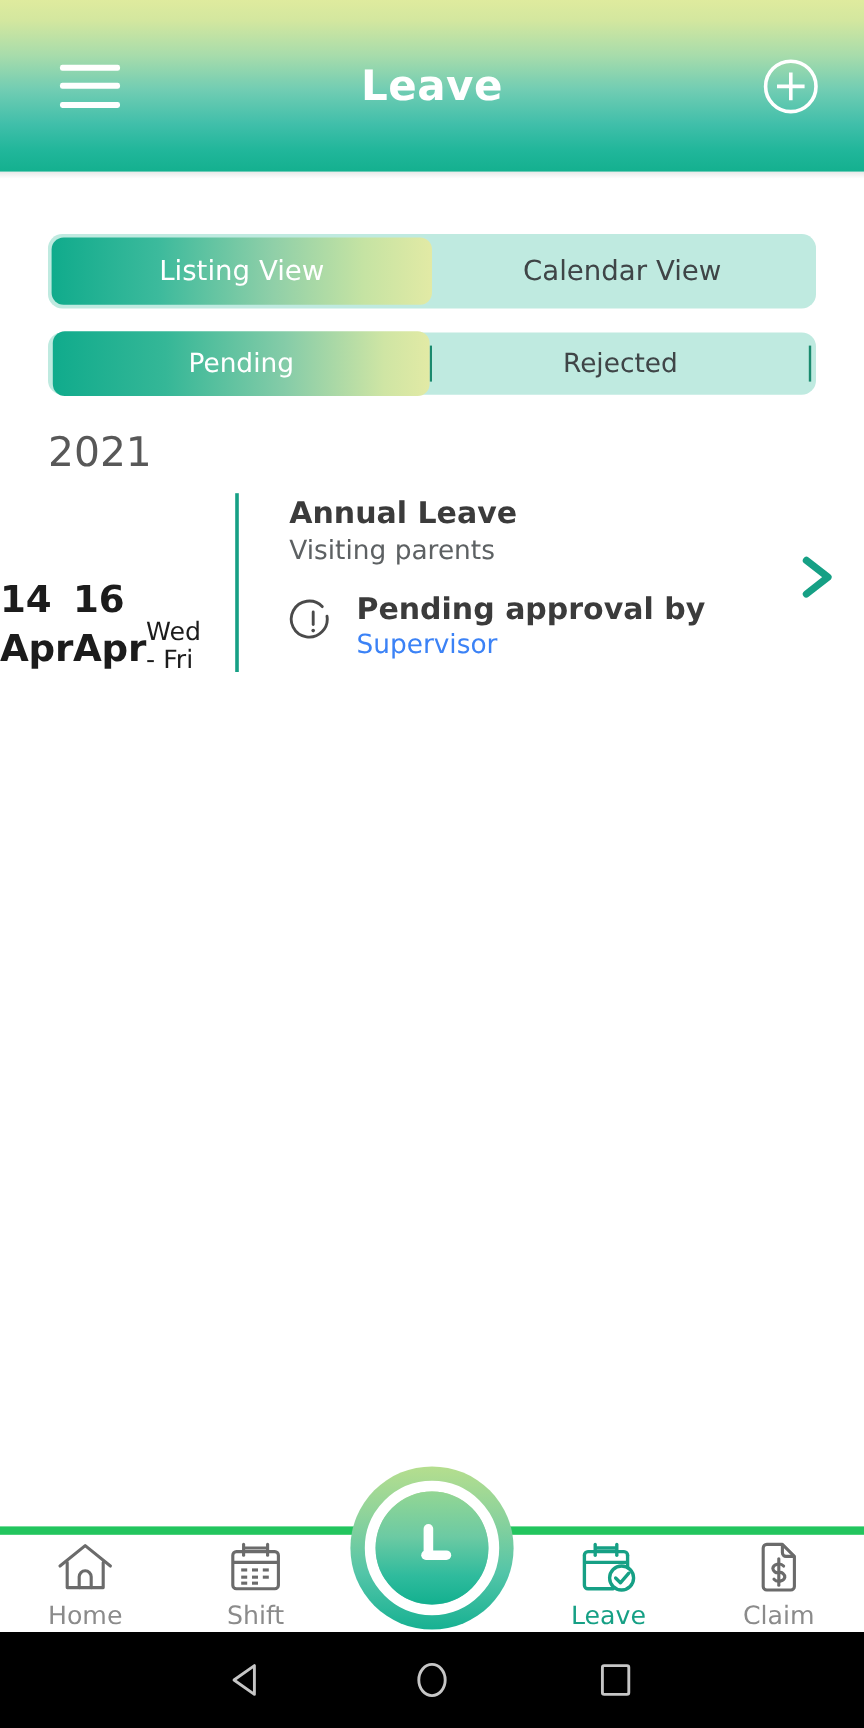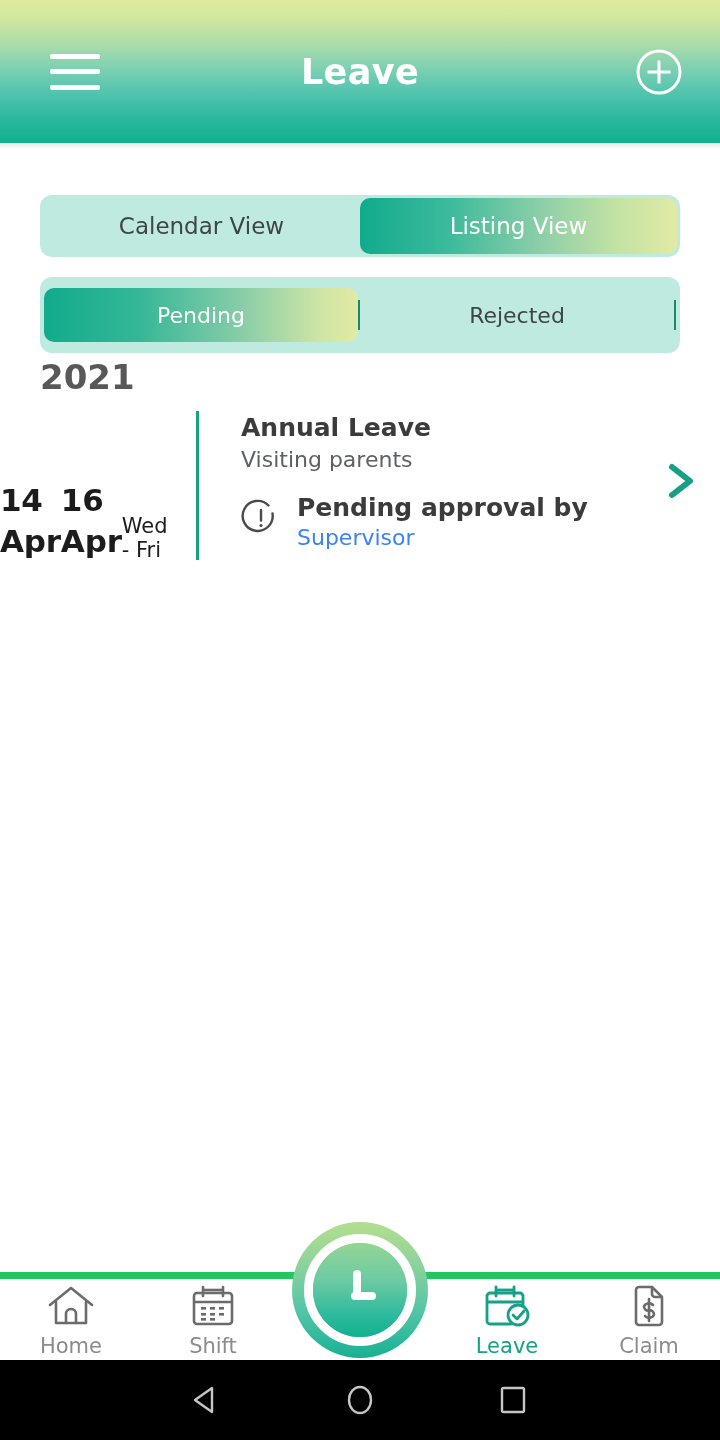--- a/index.html
+++ b/index.html
@@ -116,21 +116,21 @@
     background: linear-gradient(to right, #10ab8c 0%, #3cba9c 28%, #8fcfa8 58%, #c5e3a3 82%, #e2eaa5 100%);
     color: #ffffff;
   }
 
   
   .status-tabs {
     position: absolute;
     left: 40px;
     top: 128px;
     width: 640px;
-    height: 76px;
+    height: 52px;
     background: #bfeae0;
     border-radius: 12px;
     display: flex;
     align-items: center;
     padding: 4px;
   }
   .status-tab {
     position: relative;
     flex: 1 1 25%;
     height: 54px;
@@ -153,21 +153,21 @@
     flex: 0 0 2px;
   }
 
   
   .year-label {
     position: absolute;
     left: 40px;
     top: 208px;
     font-size: 34px;
     color: #585858;
-    font-weight: bold;
+    font-weight: normal;
   }
 
   
   .leave-row {
     position: absolute;
     left: 0;
     top: 258px;
     width: 720px;
     height: 155px;
     display: flex;
@@ -362,25 +362,25 @@
         <line x1="24" y1="12.5" x2="24" y2="35.5" stroke="#ffffff" stroke-width="3" stroke-linecap="butt"></line>
         <line x1="12.5" y1="24" x2="35.5" y2="24" stroke="#ffffff" stroke-width="3" stroke-linecap="butt"></line>
       </svg>
     </div>
   </div>
   <div class="header-shadow"></div>
 
   <div class="content">
 
     <div class="view-toggle">
+      <div class="view-seg active">
+        <span>Listing View</span>
+      </div>
       <div class="view-seg">
         <span>Calendar View</span>
-      </div>
-      <div class="view-seg active">
-        <span>Listing View</span>
       </div>
     </div>
 
     <div class="status-tabs">
       <div class="status-tab active">
         <span>Pending</span>
       </div>
       <div class="tab-div"></div>
       <div class="status-tab">
         <span>Rejected</span>

